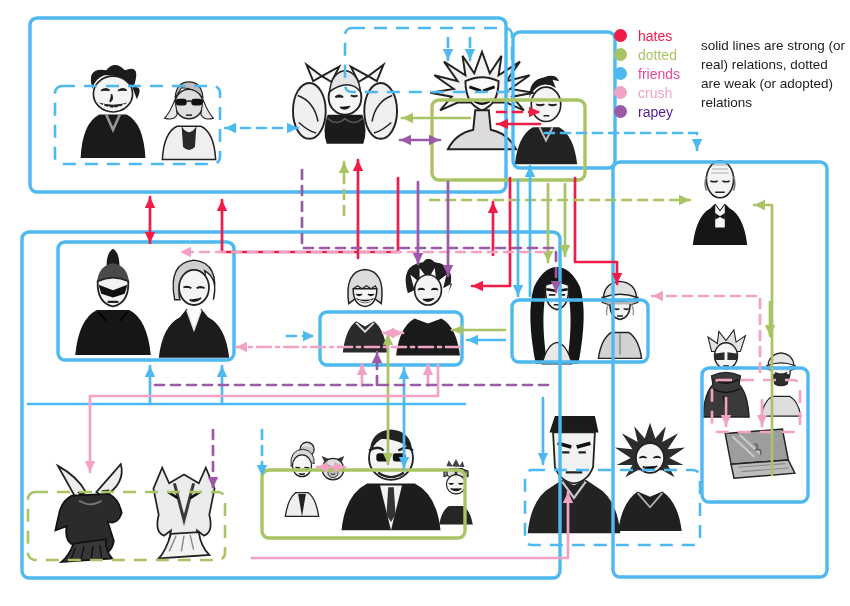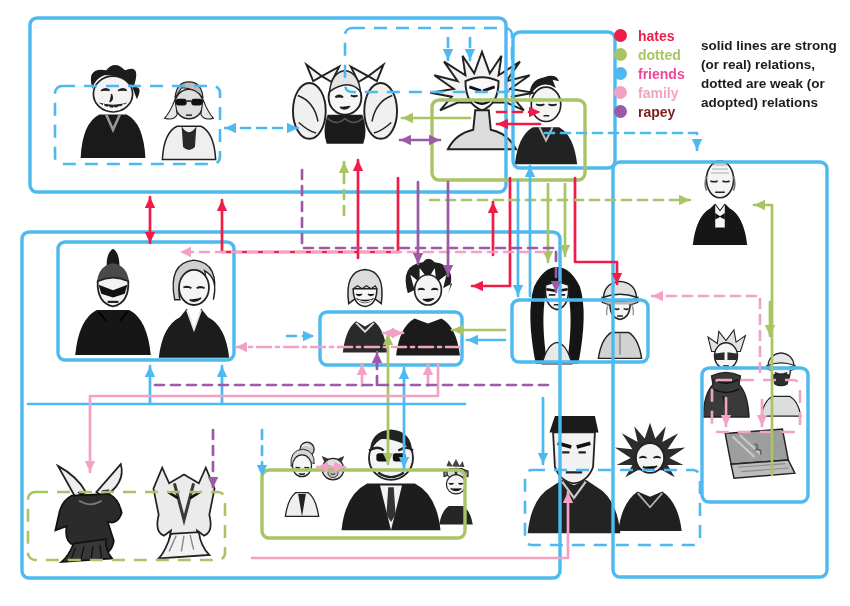--- a/index.html
+++ b/index.html
@@ -1,17 +1,17 @@
 <!DOCTYPE html>
 <html><head>
 <meta charset="utf-8">
 <style>
   html,body{margin:0;padding:0;background:#ffffff;}
   #stage{position:relative;width:850px;height:606px;background:#ffffff;overflow:hidden;
-         font-family:"Liberation Sans", sans-serif;font-weight:bold;}
+         font-family:"Liberation Sans", sans-serif;}
   .portrait{position:absolute;}
   .portrait svg{width:100%;height:100%;display:block;}
   #wires{position:absolute;left:0;top:0;width:850px;height:606px;z-index:5;pointer-events:none;}
   #legend{position:absolute;left:614px;top:26px;z-index:8;}
   .legend-row{display:flex;align-items:center;height:19px;}
   .legend-dot{width:13px;height:13px;border-radius:50%;margin-right:11px;flex:0 0 13px;}
   .legend-label{font-size:14px;line-height:14px;}
   #legend-note{position:absolute;left:701px;top:36px;width:150px;z-index:8;
                font-size:13.5px;line-height:19px;color:#1c1c1c;}
 </style>
@@ -491,21 +491,21 @@
     <div class="legend-row">
       <span class="legend-dot" style="background: rgb(169, 196, 101);"></span>
       <span class="legend-label" style="color: rgb(169, 196, 101);">dotted</span>
     </div>
     <div class="legend-row">
       <span class="legend-dot" style="background: rgb(77, 185, 240);"></span>
       <span class="legend-label" style="color: #ec4899;">friends</span>
     </div>
     <div class="legend-row">
       <span class="legend-dot" style="background: rgb(242, 163, 197);"></span>
-      <span class="legend-label" style="color: rgb(242, 163, 197);">family</span>
+      <span class="legend-label" style="color: rgb(242, 163, 197);">crush</span>
     </div>
     <div class="legend-row">
       <span class="legend-dot" style="background: rgb(155, 90, 165);"></span>
-      <span class="legend-label" style="color: #7f1d1d;">rapey</span>
+      <span class="legend-label" style="color: #4c1d95;">rapey</span>
     </div>
   </div>
   <div id="legend-note">solid lines are strong (or real) relations, dotted are weak (or adopted) relations</div>
 </div>
 
 </body></html>

